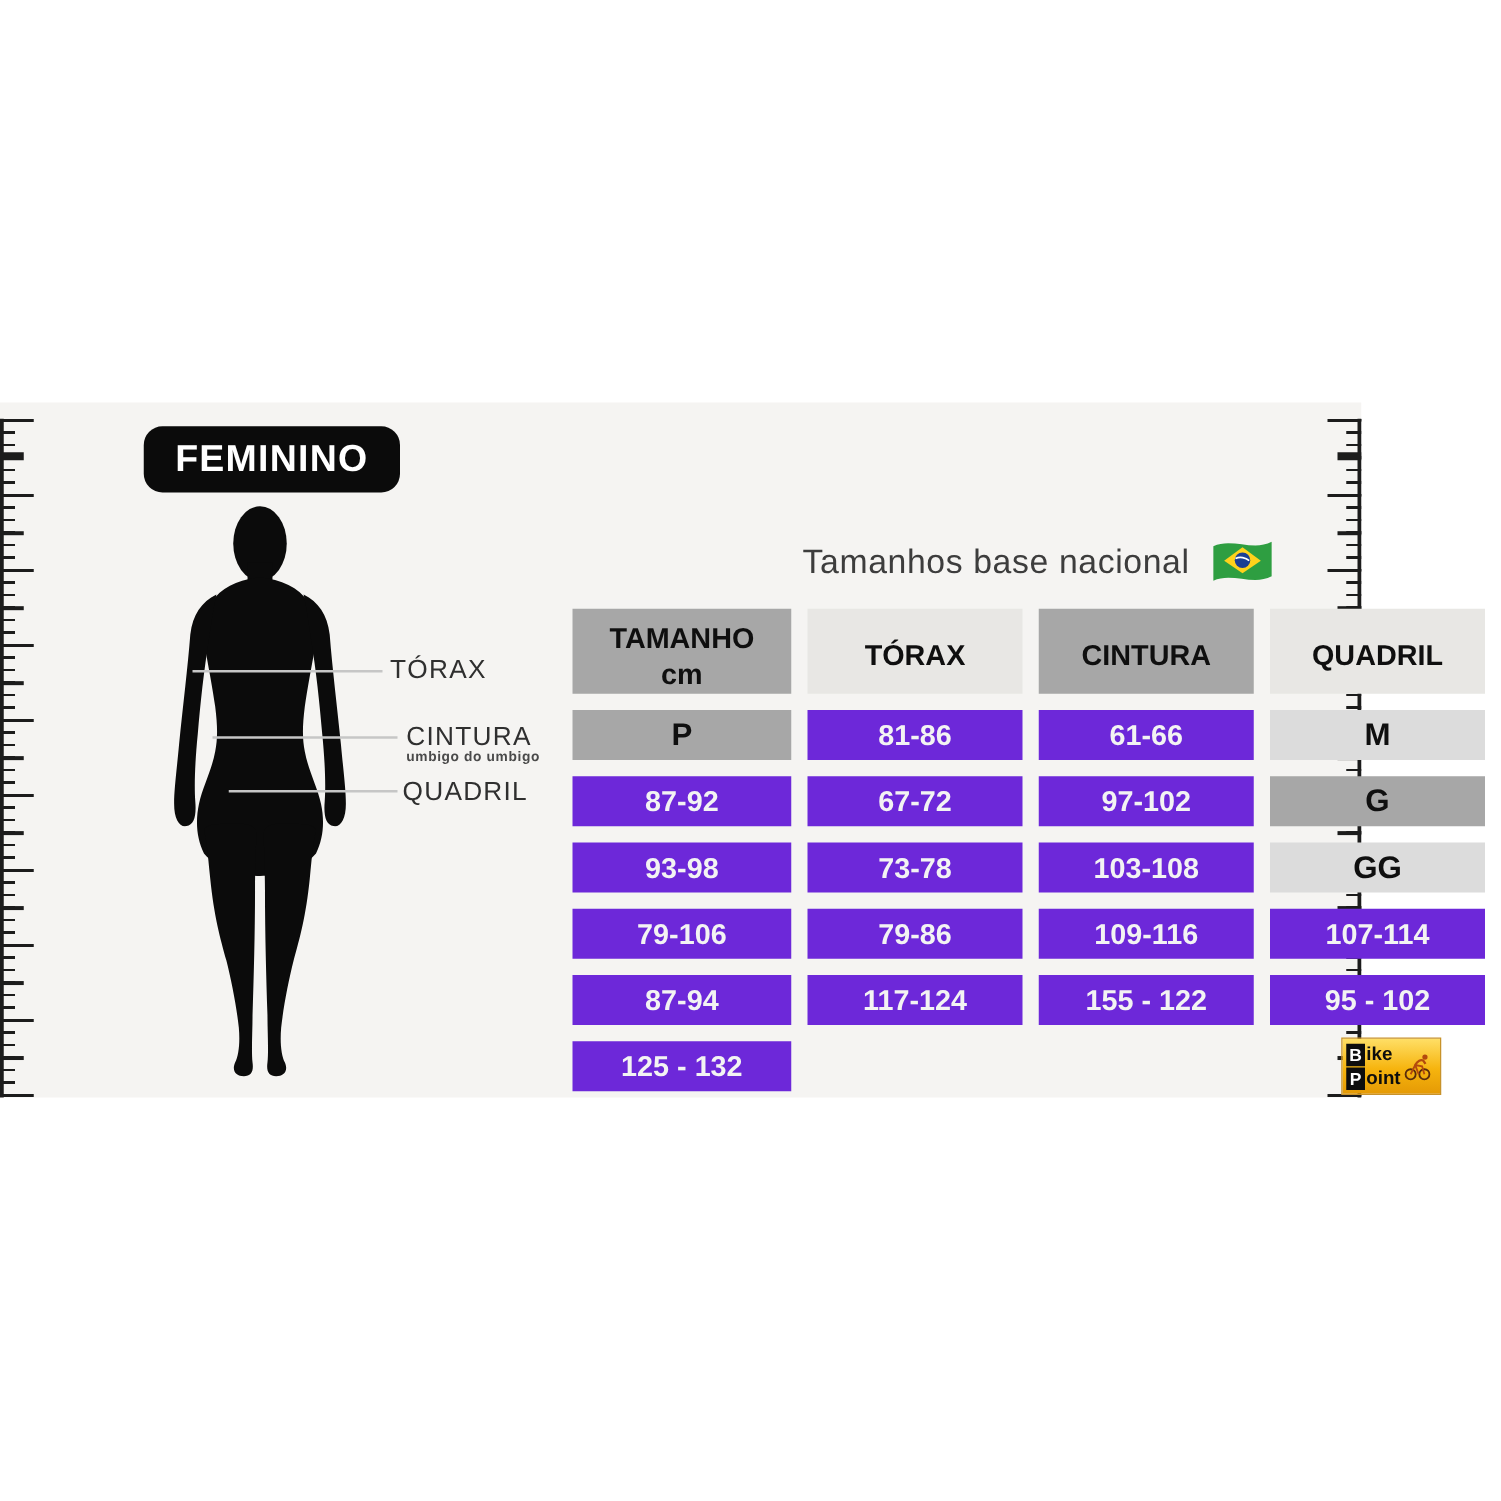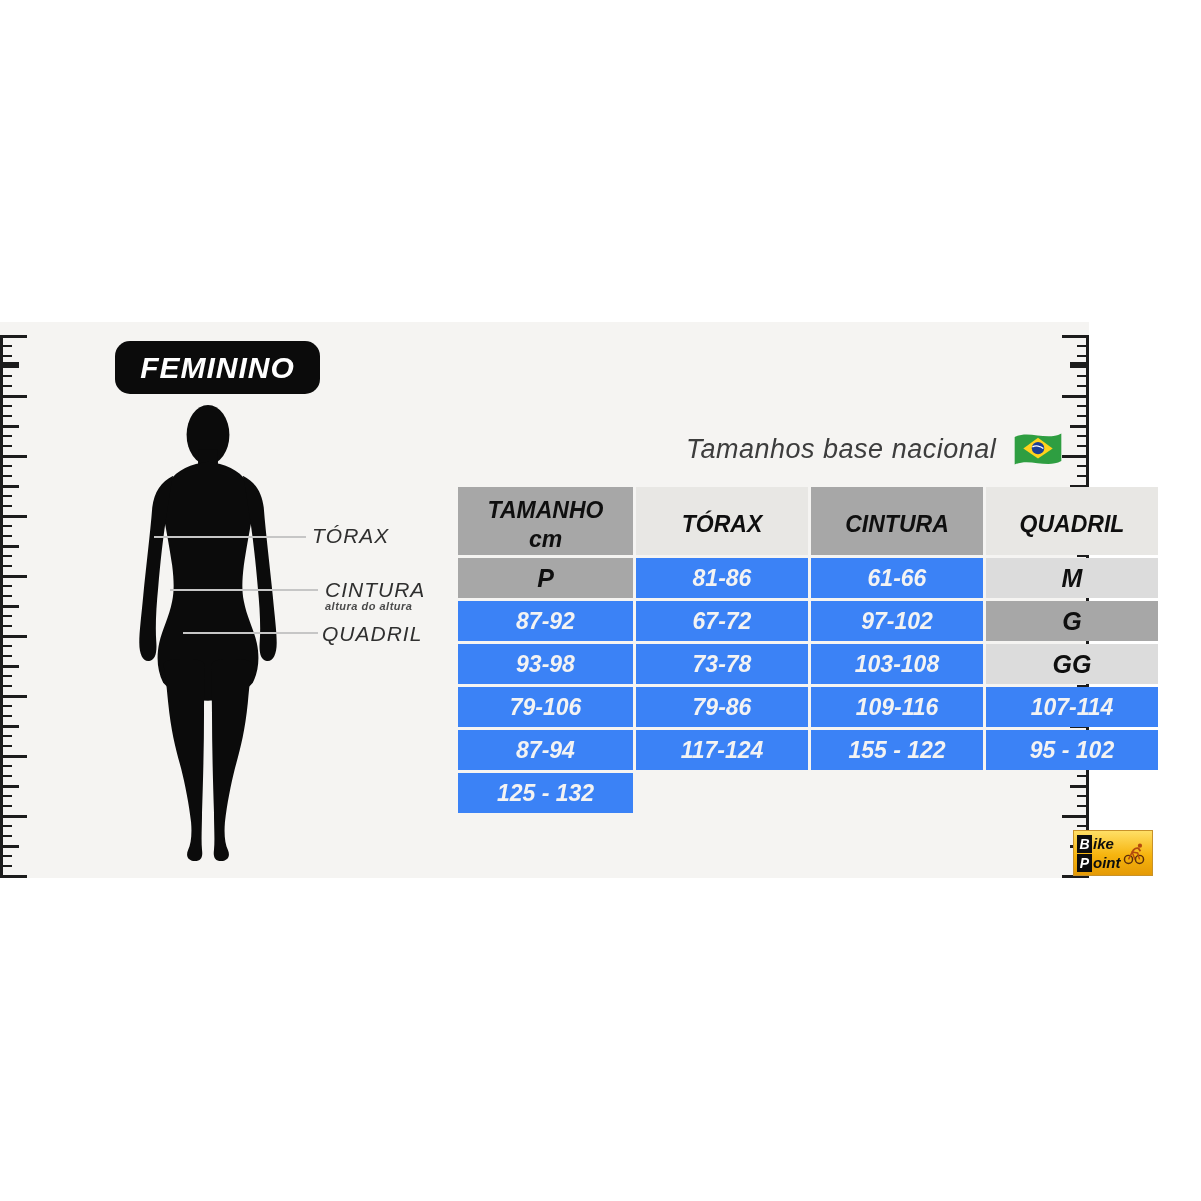--- a/index.html
+++ b/index.html
@@ -3,21 +3,20 @@
 <meta charset="utf-8">
 <style>
   html,body{margin:0;padding:0;background:#ffffff;}
   .canvas{
     position:relative;width:1201px;height:1201px;background:#ffffff;
     font-family:"Liberation Sans",sans-serif;overflow:hidden;
   }
   .panel{
     position:absolute;left:0;top:322px;width:1089px;height:556px;
     background:#f5f4f2;
-    font-style:italic;
   }
   
   .ruler{position:absolute;top:13px;height:543px;width:30px;}
   .ruler-left{left:0;}
   .ruler-right{right:0;}
   .ruler .spine{position:absolute;top:0;bottom:0;width:3px;background:#1c1c1c;}
   .ruler-left .spine{left:0;}
   .ruler-right .spine{right:0;}
   .ruler .tick{position:absolute;top:0;bottom:0;}
   .ruler-left .tick{left:0;}
@@ -38,37 +37,37 @@
   .mline{position:absolute;height:2px;background:#c6c6c6;}
   .mline-torax{left:154px;top:214px;width:152px;}
   .mline-cintura{left:170px;top:267px;width:148px;}
   .mline-quadril{left:183px;top:310px;width:135px;}
   .mlabel{position:absolute;color:#2f2f2f;font-size:21px;letter-spacing:1px;}
   .mlabel-torax{left:312px;top:202px;}
   .mlabel-cintura{left:325px;top:256px;}
   .msub{position:absolute;left:325px;top:278px;font-size:11px;font-weight:bold;color:#4a4a4a;letter-spacing:0.5px;}
   .mlabel-quadril{left:322px;top:300px;}
   
-  .subtitle{position:absolute;left:686px;top:108px;display:flex;align-items:center;gap:16px;justify-content:space-between;}
+  .subtitle{position:absolute;left:642px;top:108px;display:flex;align-items:center;gap:16px;justify-content:space-between;}
   .subtitle span{font-size:27px;color:#3d3d3d;letter-spacing:0.5px;}
   .flag{width:52px;height:38px;}
   
   .size-table{
     position:absolute;left:458px;top:165px;width:700px;
     display:grid;grid-template-columns:175px 172px 172px 172px;
     grid-template-rows:68px 40px 40px 40px 40px 40px 40px;
-    gap:3px;background:transparent;
+    gap:13px;background:transparent;
   }
   .cell{display:flex;align-items:center;justify-content:center;}
   .hcell{align-items:flex-start;padding-top:7px;flex-direction:column;}
   .hcell .h1,.hcell .h2{width:100%;text-align:center;font-size:23px;font-weight:bold;color:#0f0f0f;line-height:29px;}
   .bg-med{background:#a7a7a7;}
   .bg-light{background:#dcdcdc;}
   .bg-hlight{background:#e8e7e4;}
-  .bg-dark{background:#3b82f6;}
+  .bg-dark{background:#6d28d9;}
   .size-cell{font-size:25px;font-weight:bold;color:#0f0f0f;}
   .val-cell{font-size:23px;font-weight:600;color:#f3f3f3;}
   
   .logo{
     position:absolute;left:1073px;top:508px;width:80px;height:46px;
     background:linear-gradient(180deg,#ffdf66 0%,#f6b40e 55%,#e59a05 100%);
     border:1px solid #c8922a;display:flex;align-items:center;padding:2px 3px;box-sizing:border-box;
   }
   .logo-rows{display:flex;flex-direction:column;gap:1px;}
   .logo-row{display:flex;align-items:center;height:18px;}
@@ -116,21 +115,21 @@
         </g>
       </svg>
     </div>
 
     <div class="mline mline-torax"></div>
     <div class="mline mline-cintura"></div>
     <div class="mline mline-quadril"></div>
 
     <div class="mlabel mlabel-torax">TÓRAX</div>
     <div class="mlabel mlabel-cintura">CINTURA</div>
-    <div class="msub">altura do altura</div>
+    <div class="msub">umbigo do umbigo</div>
     <div class="mlabel mlabel-quadril">QUADRIL</div>
 
     <div class="subtitle">
       <span>Tamanhos base nacional</span>
       <svg class="flag" viewBox="0 0 60 44" xmlns="http://www.w3.org/2000/svg">
         <path d="M3,8 C20,0 40,13 57,4 L57,36 C40,45 20,32 3,40 Z" fill="#2e9e41"></path>
         <path d="M30,9 L47,21.5 L30,33 L13,21.5 Z" fill="#ffd21c"></path>
         <circle cx="30" cy="21" r="7.2" fill="#1b3e94"></circle>
         <path d="M23.5,19.5 C27.5,17.5 33,18.5 36.2,21.5" stroke="#ffffff" stroke-width="1.6" fill="none"></path>
       </svg>

